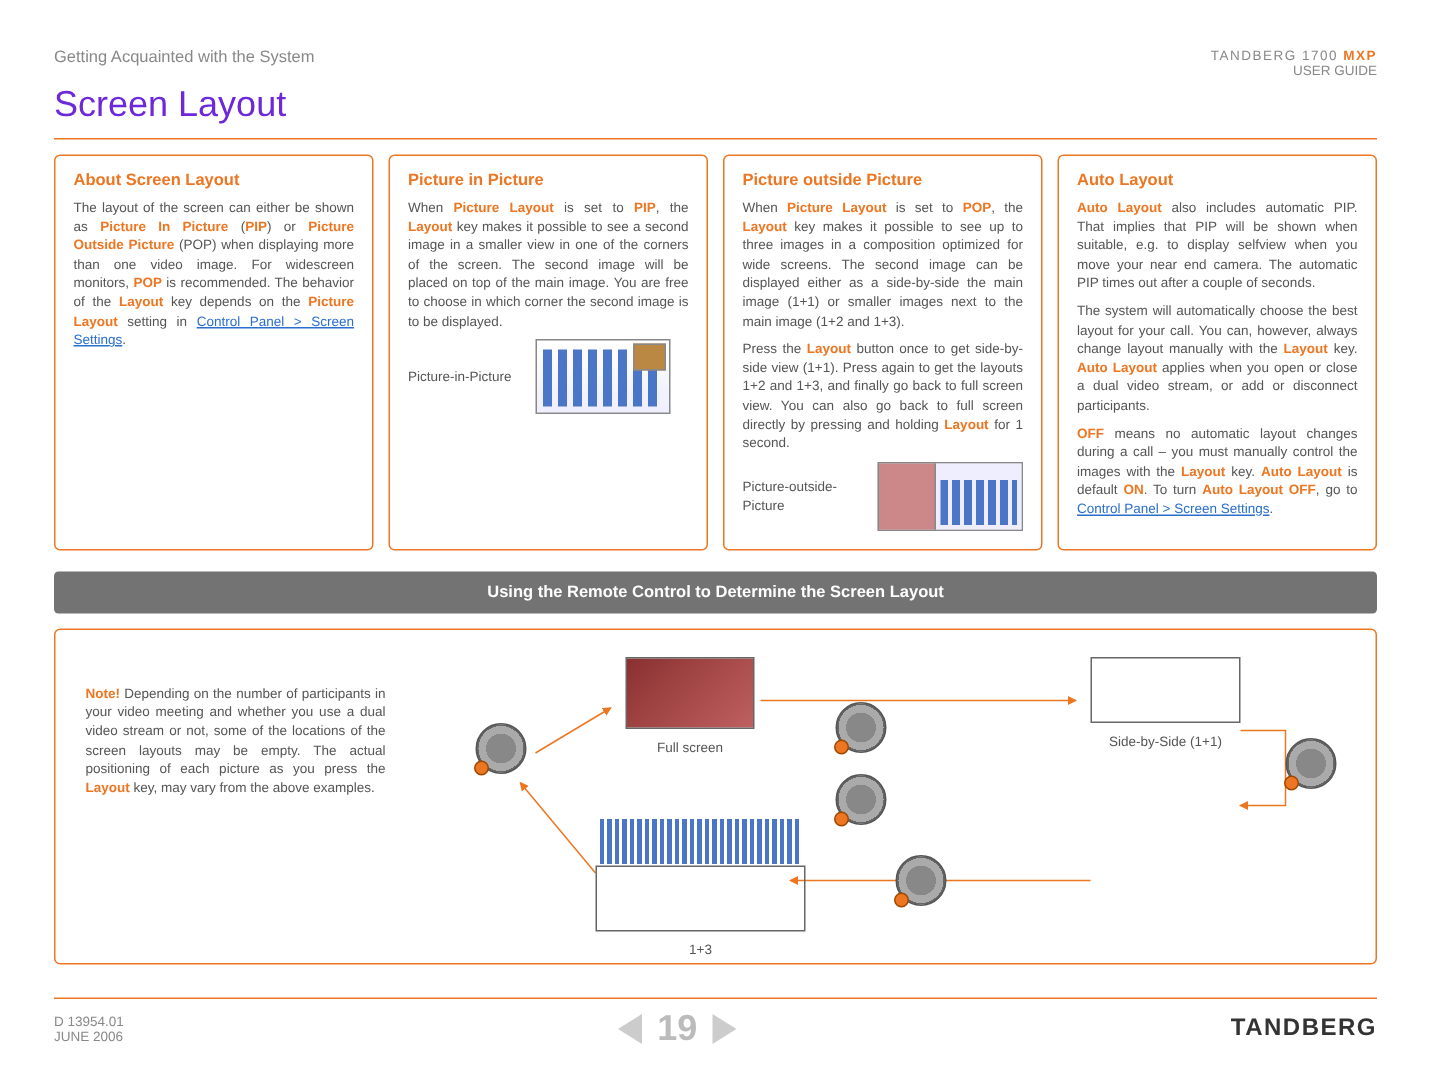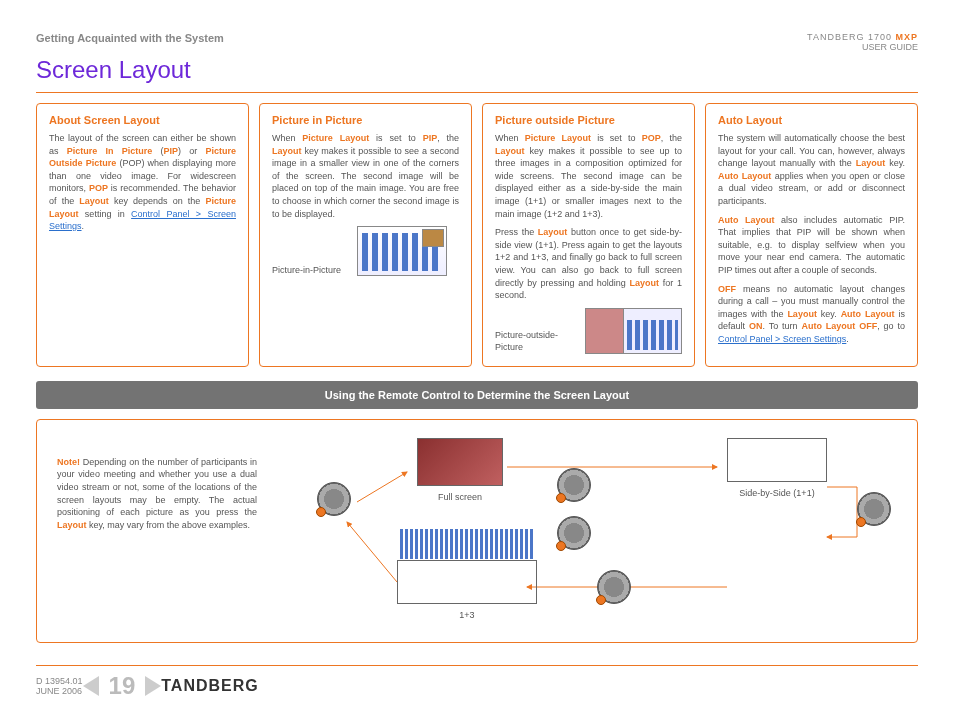--- a/index.html
+++ b/index.html
@@ -1,31 +1,31 @@
 <!DOCTYPE html>
 <html><head>
 <meta charset="utf-8">
 <style>
 *{box-sizing:border-box;margin:0;padding:0}
 body{font-family:Arial,Helvetica,sans-serif;background:#fff;width:954px;height:718px;position:relative;padding:32px 36px 20px 36px;color:#444}
 .header{margin-bottom:8px}
-.breadcrumb{font-size:11px;color:#888;font-weight:bold}
+.breadcrumb{font-size:11px;color:#888;font-weight:normal}
 .title{font-size:24px;font-weight:normal;color:#6d28d9;margin-top:12px}
 .top-right{position:absolute;top:32px;right:36px;text-align:right;font-size:9px;color:#888}
 .top-right .prod{letter-spacing:1px}
 .top-right .mxp{color:#ed7622;font-weight:bold}
 .divider{border-top:1px solid #ed7622;margin:6px 0 10px 0}
 .boxes{display:flex;gap:10px;margin-bottom:14px}
 .box{flex:1;border:1px solid #ed7622;border-radius:4px;padding:10px 12px 12px 12px;background:#fff}
 .box-title{text-align:left;font-weight:bold;font-size:11px;color:#ed7622;margin-bottom:6px}
 .box-body{font-size:9px;line-height:1.4;color:#555;text-align:justify}
 .box-body p{margin-bottom:6px}
 .orange{color:#ed7622;font-weight:bold}
 .link{color:#2a6fcc;text-decoration:underline}
-.fig-wrap{display:flex;align-items:flex-end;margin-top:6px;gap:16px}
+.fig-wrap{display:flex;align-items:center;margin-top:6px;gap:16px}
 .fig-label{font-size:9px;color:#555}
 .thumb{border:1px solid #888;background:#ddd;display:inline-block}
 .thumb.bar{width:90px;height:50px;position:relative;background:linear-gradient(#fff,#eef)}
 .thumb.bar::before{content:"";position:absolute;left:4px;right:4px;bottom:4px;height:38px;background:repeating-linear-gradient(90deg,#4b76c8 0 6px,transparent 6px 10px)}
 .thumb.bar .pip{position:absolute;top:2px;right:2px;width:22px;height:18px;background:#b84;border:1px solid #888}
 .thumb.pop{width:120px;height:46px;display:flex}
 .thumb.pop .left{flex:2;background:#c88;border-right:1px solid #888}
 .thumb.pop .right{flex:3;position:relative;background:#eef}
 .thumb.pop .right::before{content:"";position:absolute;left:3px;right:3px;bottom:3px;height:30px;background:repeating-linear-gradient(90deg,#4b76c8 0 5px,transparent 5px 8px)}
 .banner{background:#737373;color:#fff;text-align:center;font-size:11px;font-weight:bold;padding:8px 0;border-radius:3px;margin-bottom:10px}
@@ -52,21 +52,21 @@
 .img-triple>div:last-child{border-right:none}
 .img-triple .a{background:#8a3030}
 .img-triple .b{background:#eef;position:relative}
 .img-triple .b::before{content:"";position:absolute;left:2px;right:2px;bottom:2px;height:30px;background:repeating-linear-gradient(90deg,#4b76c8 0 3px,transparent 3px 5px)}
 .img-triple .c{background:#b87848}
 .remote{width:34px;height:34px;border-radius:50%;background:radial-gradient(circle at 50% 50%,#888 0 10px,#aaa 10px 15px,#666 15px 17px);border:1px solid #555;position:absolute}
 .remote .dot{position:absolute;width:10px;height:10px;background:#ed7622;border-radius:50%;left:-2px;bottom:-2px;border:1px solid #a04800}
 svg.arrows{position:absolute;left:0;top:0;width:590px;height:200px;pointer-events:none}
 .footer{position:absolute;left:36px;right:36px;bottom:18px}
 .footer-line{border-top:1px solid #ed7622;margin-bottom:6px}
-.footer-row{display:flex;align-items:center;justify-content:flex-start;font-size:9px;color:#888}
+.footer-row{display:flex;align-items:center;justify-content:space-between;font-size:9px;color:#888}
 .page-nav{display:flex;align-items:center;gap:10px;color:#bbb;font-size:24px;font-weight:bold}
 .page-nav .arrow{width:0;height:0;border-top:10px solid transparent;border-bottom:10px solid transparent}
 .page-nav .arrow.left{border-right:16px solid #ccc}
 .page-nav .arrow.right{border-left:16px solid #ccc}
 .brand{font-size:16px;font-weight:bold;letter-spacing:1px;color:#333}
 </style>
 </head>
 <body>
 
 <div class="header">
@@ -112,22 +112,22 @@
             <span class="left"></span>
             <span class="right"></span>
           </span>
       </div>
     </div>
   </div>
 
   <div class="box">
     <div class="box-title">Auto Layout</div>
     <div class="box-body">
+      <p><span class="orange">Auto Layout</span><span> also includes automatic PIP. That implies that PIP will be shown when suitable, e.g. to display selfview when you move your near end camera. The automatic PIP times out after a couple of seconds.</span></p>
       <p><span>The system will automatically choose the best layout for your call. You can, however, always change layout manually with the </span><span class="orange">Layout</span><span> key. </span><span class="orange">Auto Layout</span><span> applies when you open or close a dual video stream, or add or disconnect participants.</span></p>
-      <p><span class="orange">Auto Layout</span><span> also includes automatic PIP. That implies that PIP will be shown when suitable, e.g. to display selfview when you move your near end camera. The automatic PIP times out after a couple of seconds.</span></p>
       <p><span class="orange">OFF</span><span> means no automatic layout changes during a call – you must manually control the images with the </span><span class="orange">Layout</span><span> key. </span><span class="orange">Auto Layout</span><span> is default </span><span class="orange">ON</span><span>. To turn </span><span class="orange">Auto Layout OFF</span><span>, go to </span><span class="link">Control Panel &gt; Screen Settings</span><span>.</span></p>
     </div>
   </div>
 
 </div>
 
 <div class="banner">Using the Remote Control to Determine the Screen Layout</div>
 
 <div class="diagram-wrap">
   <div class="note-col">
@@ -168,21 +168,21 @@
       <div class="cap">Side-by-Side (1+1)</div>
     </div>
     <div class="remote" style="left:560px;top:60px">
         <span class="dot"></span>
       </div>
 
     <div class="remote" style="left:300px;top:138px">
         <span class="dot"></span>
       </div>
 
-    <div class="node" style="left:100px;top:128px">
+    <div class="node" style="left:100px;top:145px">
       <div class="img img-triple"><div class="a"></div><div class="b"></div><div class="c"></div></div>
       <div class="cap">1+3</div>
     </div>
   </div>
 </div>
 
 <div class="footer">
   <div class="footer-line"></div>
   <div class="footer-row">
     <div>

